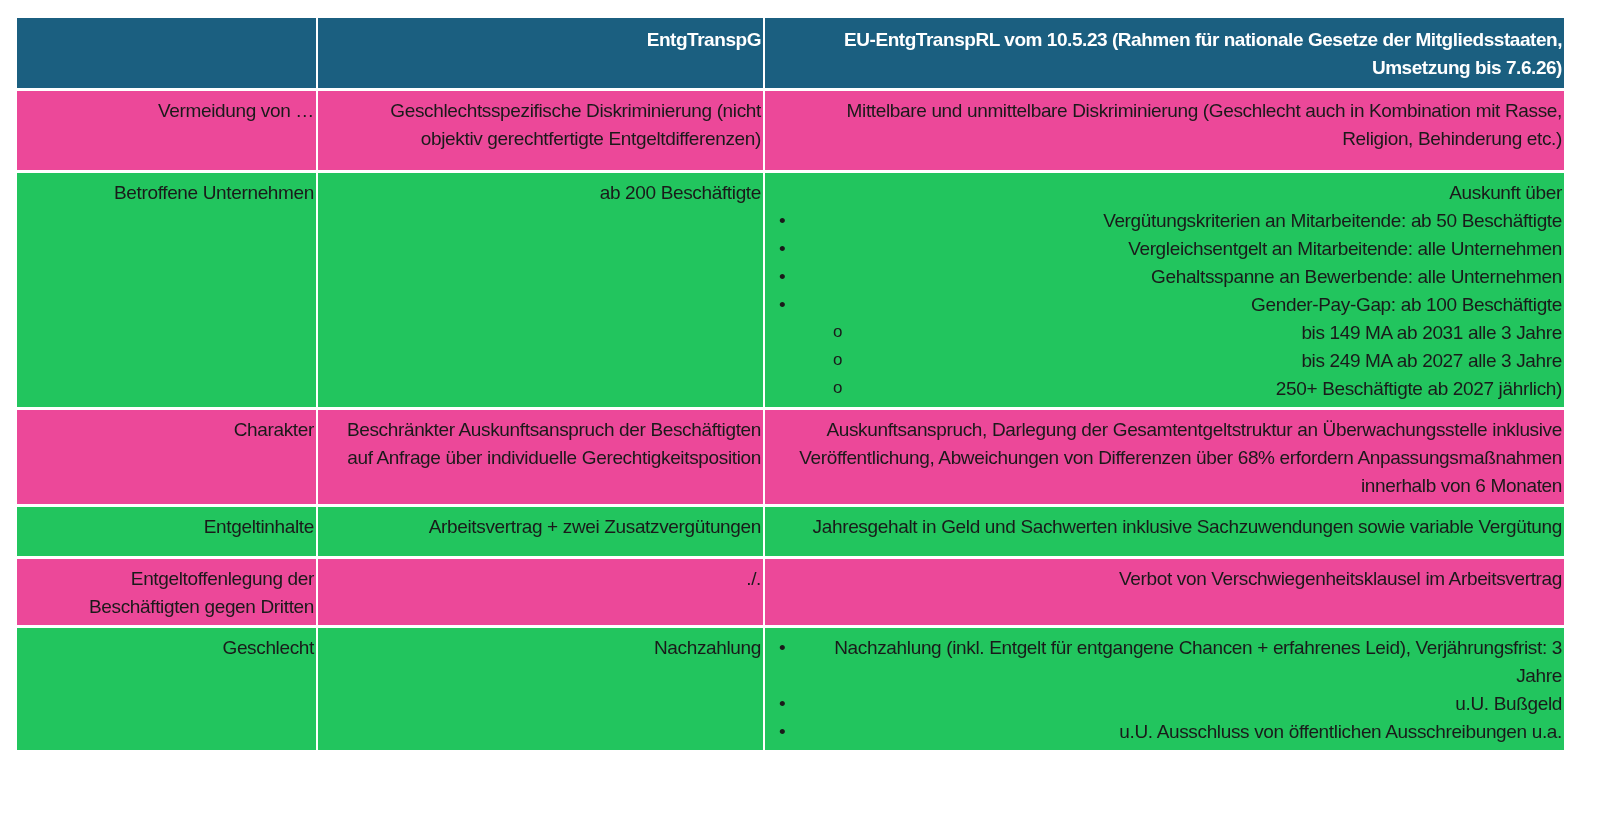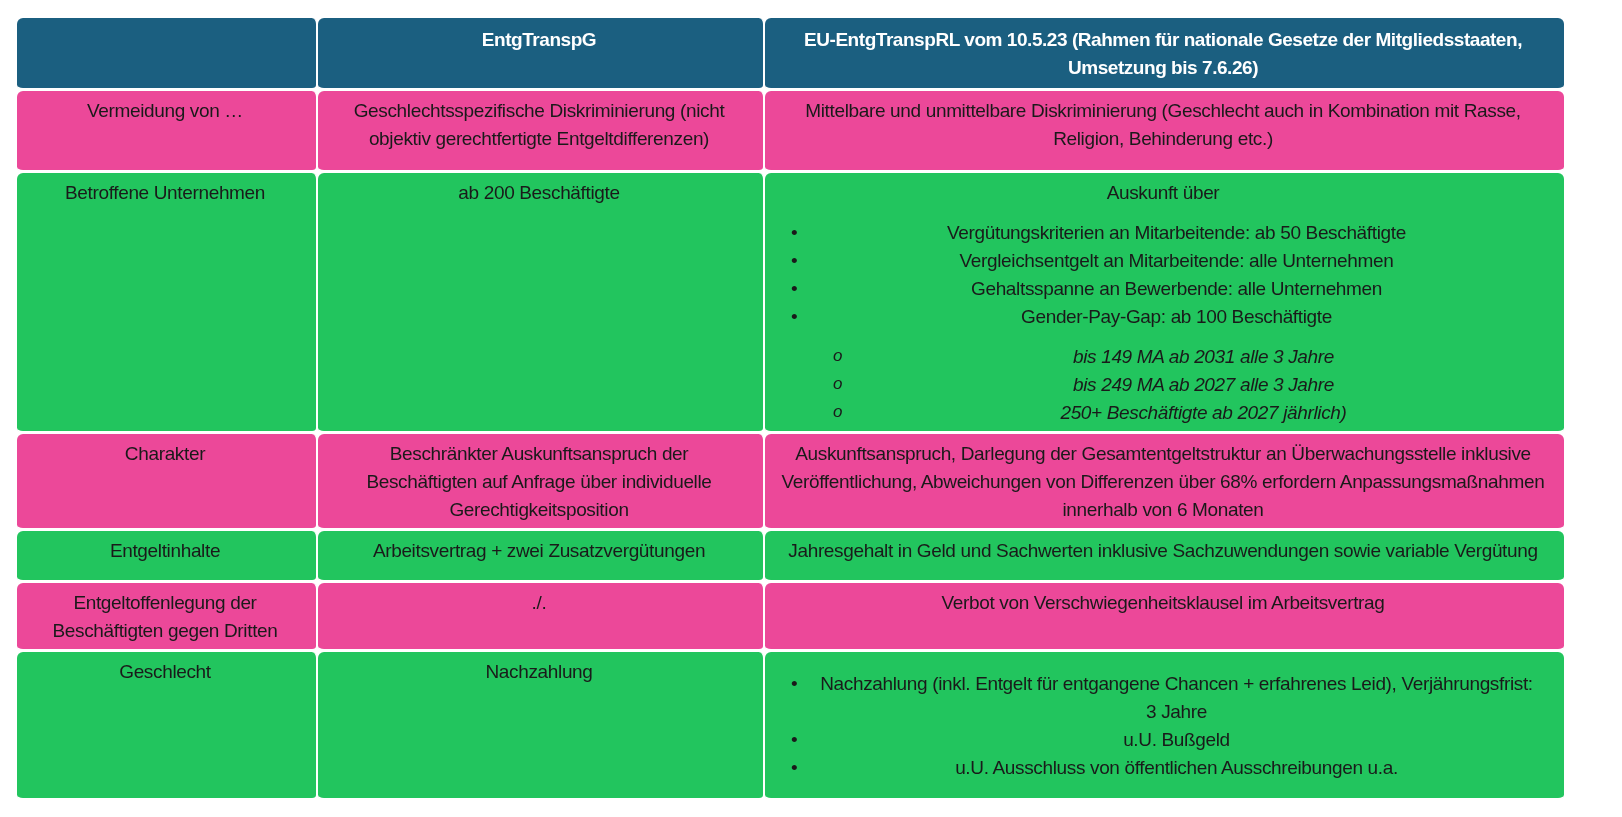--- a/index.html
+++ b/index.html
@@ -29,64 +29,62 @@
     font-size: 19px;
     line-height: 28px;
     letter-spacing: -0.35px;
   }
   table.cmp col.c1 { width: 301px; }
   table.cmp col.c2 { width: 447px; }
   table.cmp col.c3 { width: 799px; }
 
   table.cmp th, table.cmp td {
     vertical-align: top;
-    text-align: center;
-    padding: 6px 17px 4px 14px;
+    text-align: right;
+    padding: 6px 2px 4px 14px;
     border-right: 2px solid #ffffff;
     border-bottom: 3px solid #ffffff;
-    border-radius: 6px;
   }
   table.cmp th:last-child, table.cmp td:last-child {
     border-right: none;
   }
   table.cmp thead th {
     background: #1b5f80;
     color: #ffffff;
     font-weight: bold;
     height: 58px;
     padding-top: 8px;
     letter-spacing: -0.45px;
   }
   tr.row-dark td { background: #ec4899; }
   tr.row-light td { background: #22c55e; }
 
   ul.bullets {
     list-style: none;
-    margin: 12px;
+    margin: 0;
     padding: 0;
   }
   ul.bullets > li {
     position: relative;
     padding-left: 27px;
   }
   ul.bullets > li::before {
     content: "•";
     position: absolute;
     left: 0;
     top: 0;
   }
   ul.sub {
     list-style: none;
     margin: 0;
     padding: 0;
   }
   ul.sub > li {
     position: relative;
     padding-left: 81px;
-    font-style: italic;
   }
   ul.sub > li::before {
     content: "o";
     position: absolute;
     left: 54px;
     top: -1px;
     font-size: 17px;
   }
   .h-r1 { height: 82px; }
   .h-r2 { height: 225px; }

